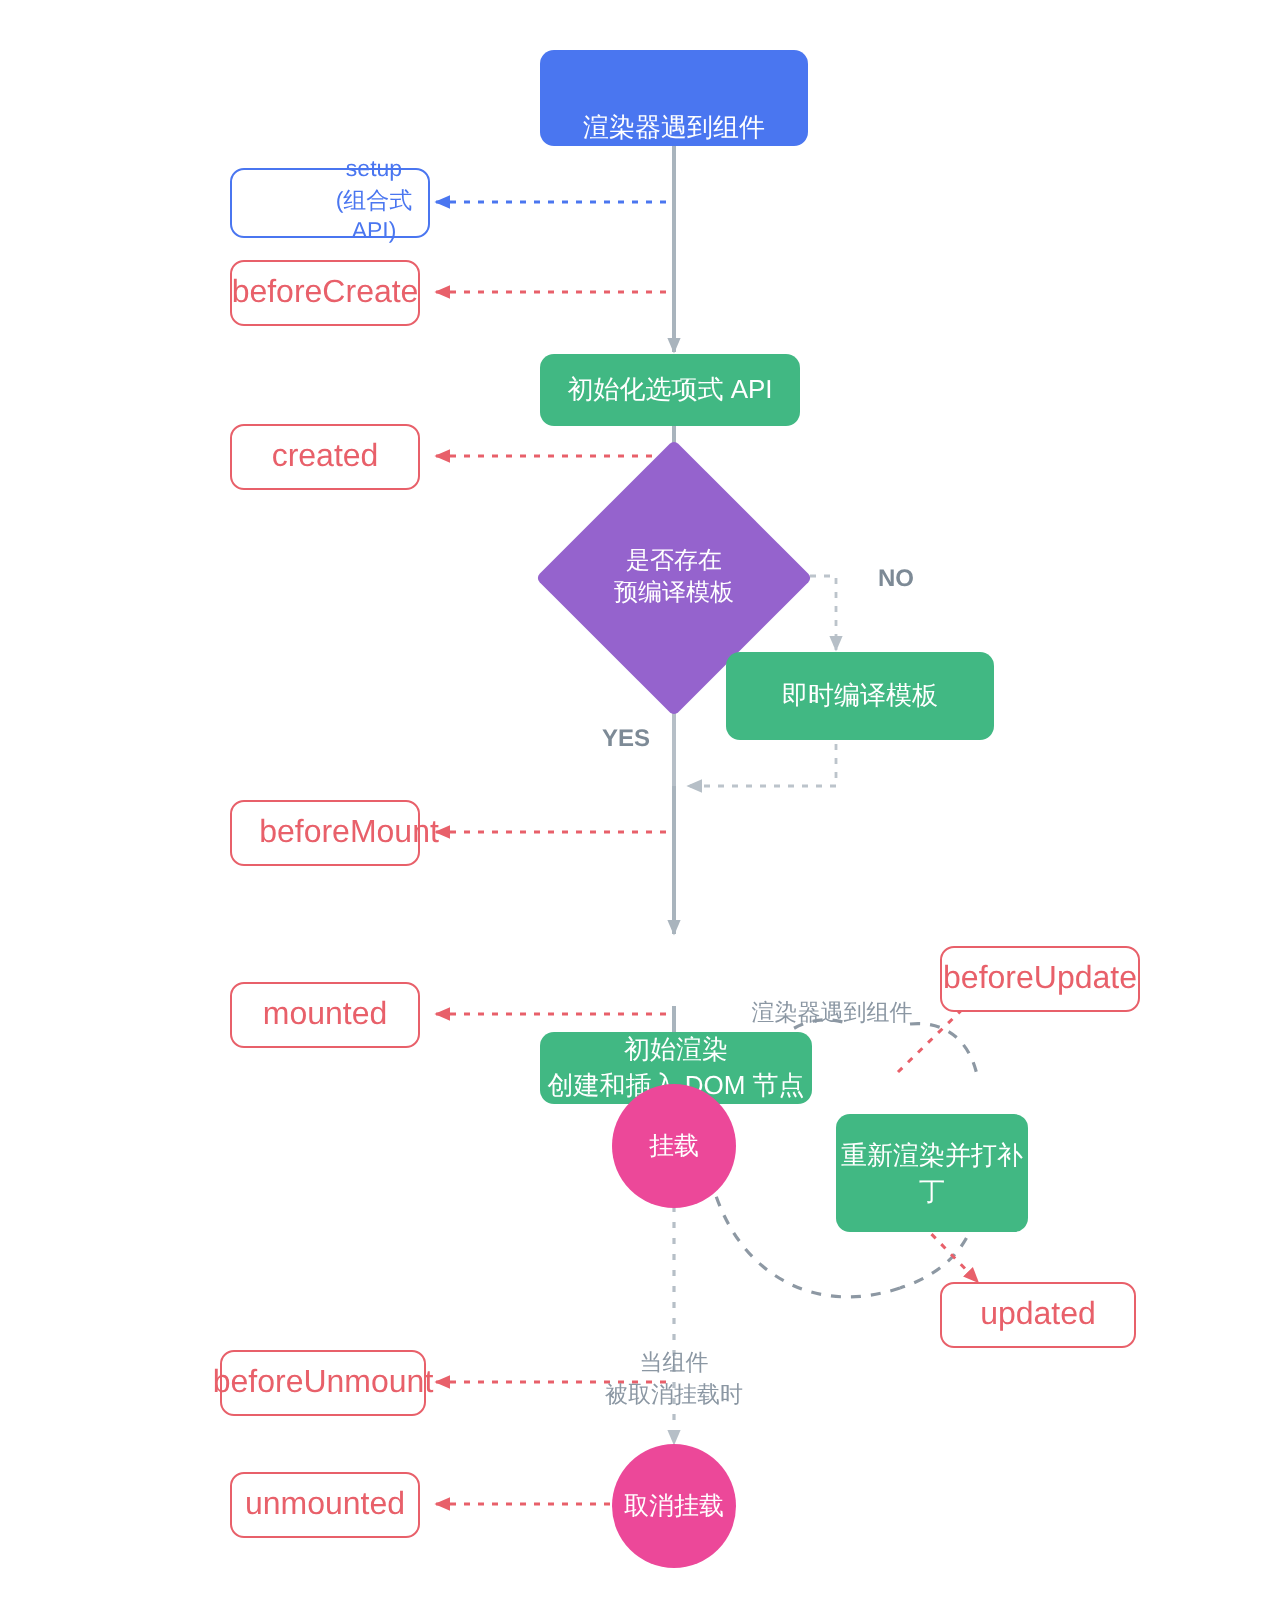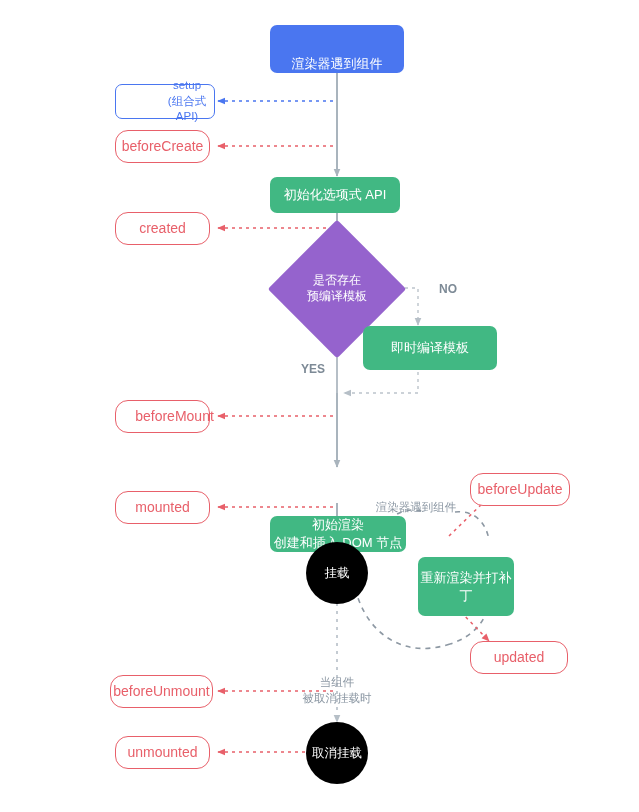--- a/index.html
+++ b/index.html
@@ -36,23 +36,23 @@
     color:#ffffff;
     font-size:13px;
   }
   .box-blue{ background:#4a76f0;align-items:flex-end; }
   .box-green{ background:#41b883; }
 
   
   .box-hook{
     background:#ffffff;
     border:1.6px solid #e8606a;
-    border-radius:13px;
+    border-radius:7px;
     color:#e8606a;
-    font-size:14px;
+    font-size:16px;
   }
   .box-hook-blue{
     background:#ffffff;
     border:1.6px solid #4a76f0;
     border-radius:7px;
     color:#4a76f0;
     font-size:11.5px;
     padding-left:44px;
   }
 
@@ -77,21 +77,21 @@
     justify-content:center;
     color:#ffffff;
     font-size:12px;
     line-height:1.3;
     text-align:center;
   }
 
   
   .circle{
     border-radius:50%;
-    background:#000000;
+    background:#ec4899;
     color:#ffffff;
     font-size:12.5px;
   }
 
   
   .edge-label{
     position:absolute;
     color:#8b97a3;
     font-size:11.5px;
     line-height:1.35;

